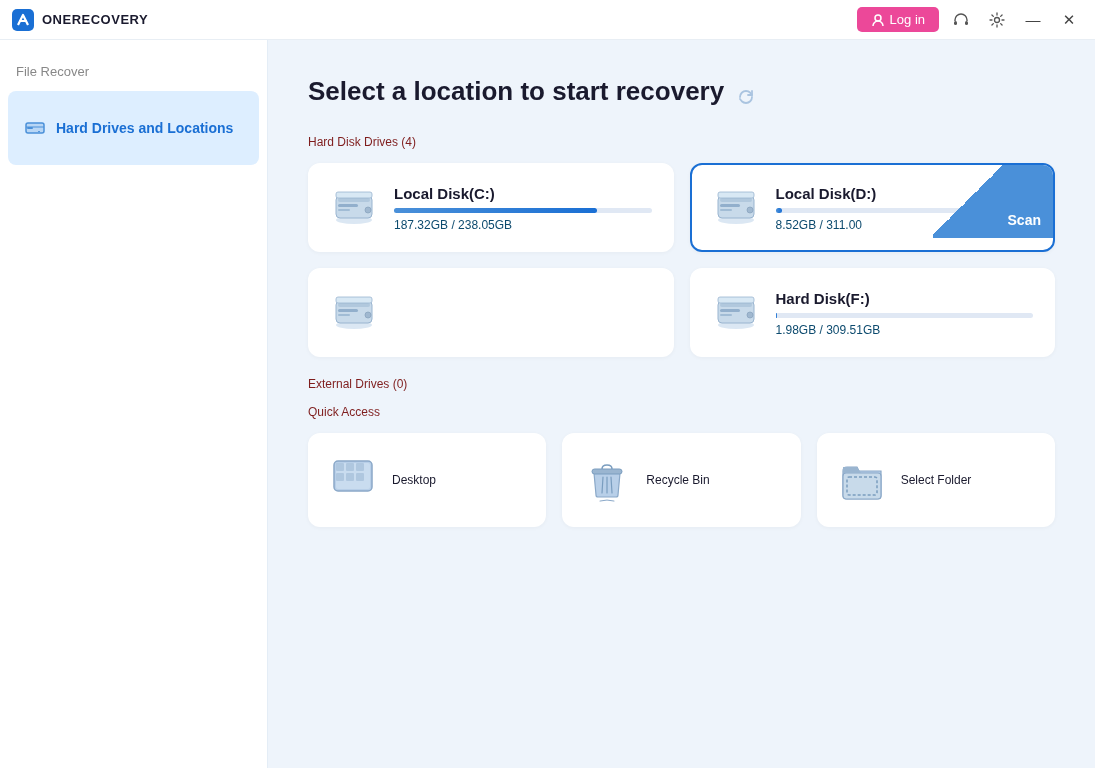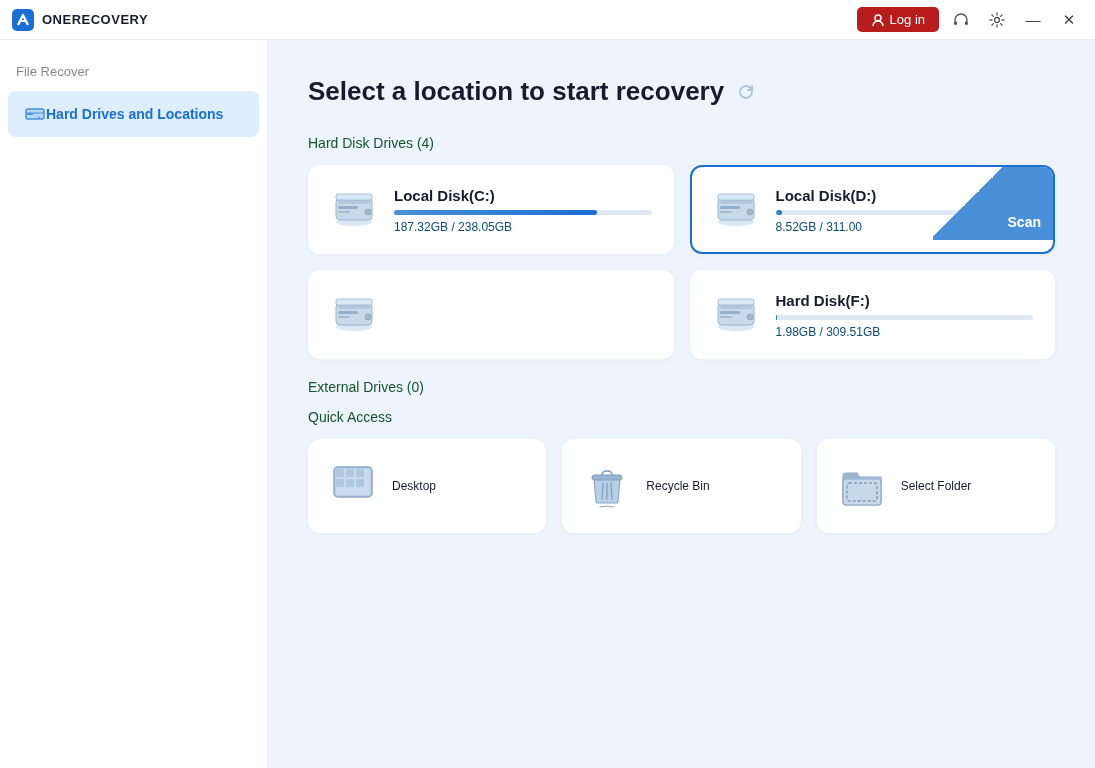--- a/index.html
+++ b/index.html
@@ -41,21 +41,21 @@
     }
     .titlebar-right {
       display: flex;
       align-items: center;
       gap: 8px;
     }
     .login-btn {
       display: flex;
       align-items: center;
       gap: 5px;
-      background: #b91c1c;
+      background: #ec4899;
       color: #fff;
       border: none;
       border-radius: 5px;
       padding: 5px 14px;
       font-size: 13px;
       cursor: pointer;
     }
     .titlebar-icon-btn {
       width: 28px;
       height: 28px;
@@ -87,21 +87,22 @@
     }
     .sidebar-section-label {
       font-size: 13px;
       color: #888;
       padding: 0 16px 12px 16px;
       font-weight: 400;
     }
     .sidebar-item {
       display: flex;
       align-items: center;
-      padding: 12px 16px;
+      gap: 10px;
+      padding: 26px 16px;
       cursor: pointer;
       border-radius: 8px;
       margin: 0 8px;
       font-size: 14px;
       color: #333;
     }
     .sidebar-item.active {
       background: #ddeeff;
       color: #1a6fd4;
       font-weight: 600;
@@ -110,33 +111,33 @@
     
     .content {
       flex: 1;
       padding: 36px 40px 30px 40px;
       overflow-y: auto;
       background: #eef4fb;
     }
 
     .page-title-row {
       display: flex;
-      align-items: center;
+      align-items: flex-end;
       gap: 12px;
       margin-bottom: 28px;
     }
     .page-title {
       font-size: 26px;
       font-weight: 700;
       color: #1a1a2e;
     }
 
     .section-label {
-      font-size: 14px;
-      color: #14532d;
+      font-size: 12px;
+      color: #7f1d1d;
       margin-bottom: 14px;
       font-weight: 400;
     }
 
     
     .cards-grid {
       display: grid;
       grid-template-columns: repeat(2, 1fr);
       gap: 16px;
       margin-bottom: 10px;

